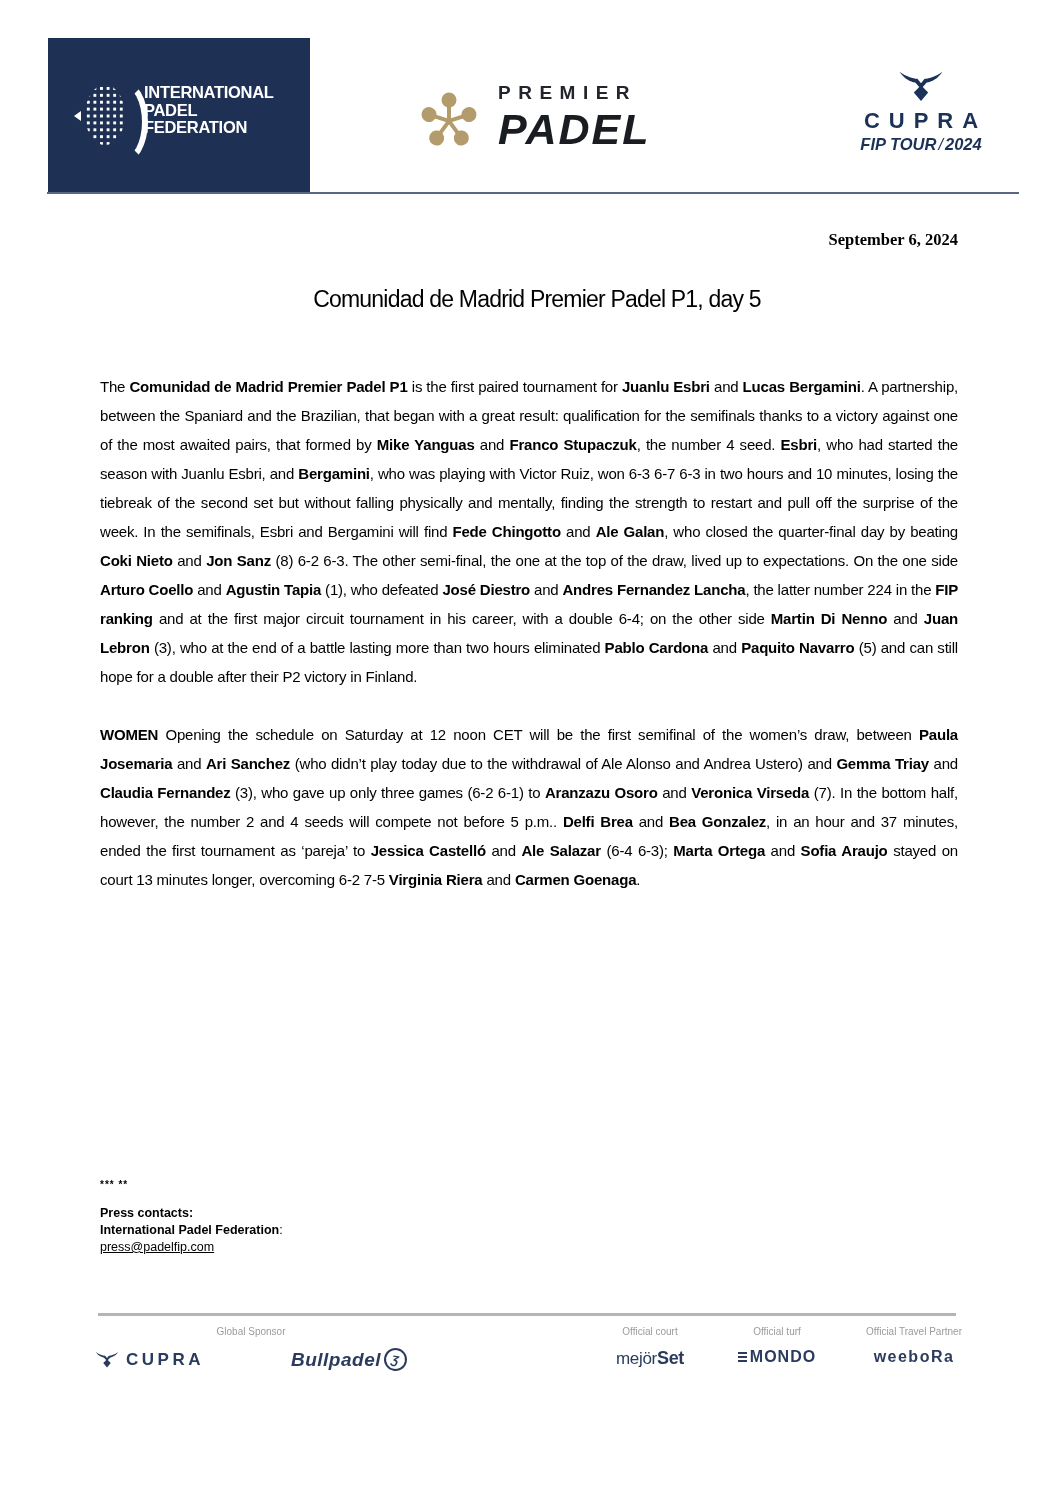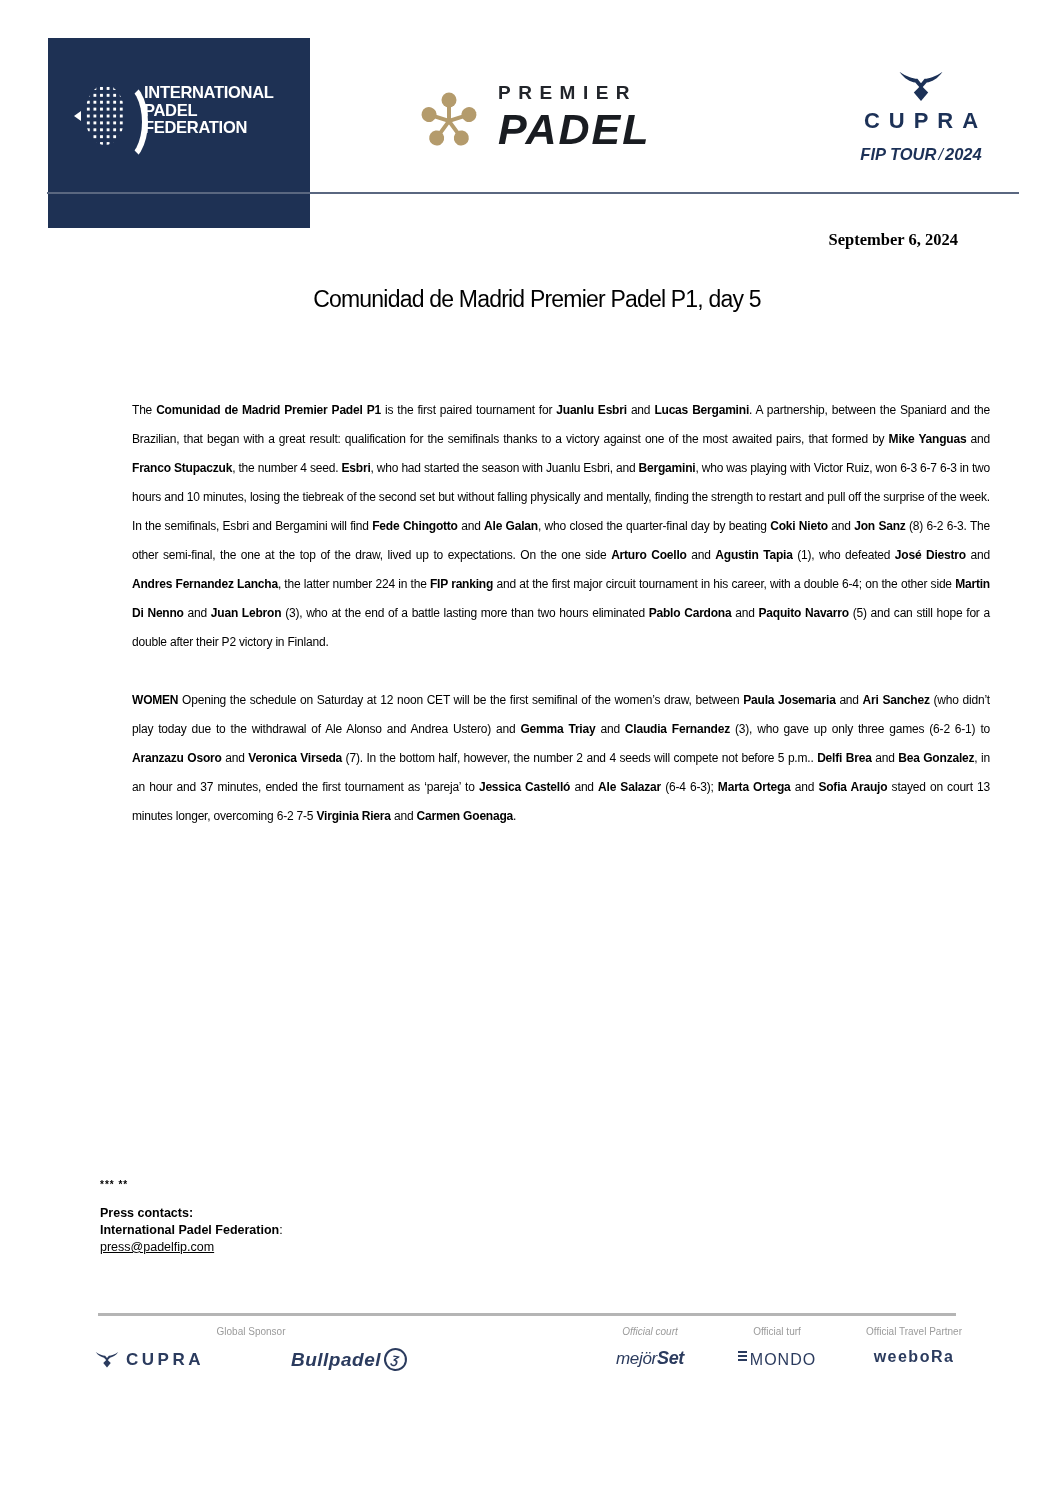--- a/index.html
+++ b/index.html
@@ -1,64 +1,64 @@
 <!DOCTYPE html>
 <html style="--navy: #1e3154; --cupra-navy: #1c3157; --gold: #b49b6c; --footer-navy: #2b3b5e; --rule-dark: #5a6780; --rule-light: #b5b5b5; --label-gray: #9b9b9b;"><head>
 <meta charset="utf-8">
 <style>
   html,body{margin:0;padding:0;background:#ffffff;}
   .page{position:relative;width:1058px;height:1497px;background:#fff;font-family:"Liberation Sans",sans-serif;color:#000;overflow:hidden;}
 
   
-  .ipf-block{position:absolute;left:48px;top:38px;width:262px;height:190px;background:var(--navy,#1e3154);}
+  .ipf-block{position:absolute;left:48px;top:38px;width:262px;height:154px;background:var(--navy,#1e3154);}
   .ipf-mark{position:absolute;left:26px;top:42px;width:70px;height:74px;}
   .ipf-tri{position:absolute;left:0;top:31px;width:0;height:0;border-top:5px solid transparent;border-bottom:5px solid transparent;border-right:7px solid #fff;}
   .ipf-ball{position:absolute;left:11px;top:5px;width:40px;height:60px;border-radius:50%;
             background-image:radial-gradient(circle,#fff 1.5px,transparent 1.9px);background-size:6.6px 6.9px;}
   .ipf-paren{position:absolute;left:24px;top:0;width:38px;height:72px;border:6px solid transparent;border-right:6px solid #fff;border-radius:50%;}
   .ipf-text{position:absolute;left:96px;top:46px;color:#fff;font-weight:bold;font-size:16.5px;line-height:17.5px;letter-spacing:-0.3px;}
 
   .premier{position:absolute;left:418px;top:80px;width:330px;height:92px;}
   .premier-flower{position:absolute;left:0;top:10px;}
   .premier-text{position:absolute;left:80px;top:2px;}
   .premier-top{font-size:19px;font-weight:bold;letter-spacing:7.5px;color:#22252b;}
   .premier-bottom{margin-top:3px;font-size:43px;line-height:44px;font-weight:bold;font-style:italic;letter-spacing:2px;color:#191c21;}
 
   .cupra{position:absolute;left:836px;top:70px;width:170px;text-align:center;color:var(--cupra-navy,#1c3157);}
   .cupra-word{font-size:22px;font-weight:bold;letter-spacing:9px;margin-top:2px;text-indent:9px;}
-  .cupra-tour{font-size:16.5px;font-weight:bold;font-style:italic;margin-top:11px;}
+  .cupra-tour{font-size:16.5px;font-weight:bold;font-style:italic;margin-top:1px;}
   .cupra-tour .sep{font-weight:normal;padding:0 2px;}
 
   .masthead-rule{position:absolute;left:47px;top:192px;width:972px;height:2px;background:var(--rule-dark,#5a6780);}
 
   
   .date{position:absolute;top:230px;right:100px;font-family:"Liberation Serif",serif;font-weight:bold;font-size:16.5px;}
   .title{position:absolute;left:0;top:284px;width:100%;text-align:center;font-weight:normal;font-size:23px;line-height:31px;letter-spacing:-0.8px;padding-left:8px;}
-  .article{position:absolute;left:100px;top:396px;width:858px;font-size:12px;line-height:29px;text-align:justify;letter-spacing:-0.2px;margin-left:32px;}
+  .article{position:absolute;left:100px;top:372px;width:858px;font-size:15px;line-height:29px;text-align:justify;letter-spacing:-0.2px;}
   .article p{margin:0 0 29px 0;}
 
   .press{position:absolute;left:100px;top:1176px;font-size:12.5px;line-height:17px;}
   .stars{font-size:10px;font-weight:bold;margin-bottom:12px;letter-spacing:1px;}
   .bold{font-weight:bold;}
   .email{color:#000;text-decoration:underline;cursor:pointer;}
 
   
   .footer-rule{position:absolute;left:98px;top:1313px;width:858px;height:3px;background:var(--rule-light,#b5b5b5);}
   .sp-label{font-size:10px;color:var(--label-gray,#9b9b9b);margin-bottom:11px;}
   .g-global{position:absolute;left:95px;top:1326px;width:312px;text-align:center;}
   .g-global .logos{display:flex;align-items:center;justify-content:space-between;}
   .cupra-foot{display:flex;align-items:center;gap:7px;color:var(--footer-navy,#2b3b5e);}
   .cupra-foot .word{font-size:17px;font-weight:bold;letter-spacing:3.5px;}
   .bullpadel{display:flex;align-items:center;gap:3px;color:var(--footer-navy,#2b3b5e);font-size:19px;font-weight:bold;font-style:italic;letter-spacing:0.5px;}
   .bp-badge{display:inline-flex;align-items:center;justify-content:center;width:19px;height:19px;border:2px solid var(--footer-navy,#2b3b5e);border-radius:50%;font-size:12px;transform:rotate(10deg);}
-  .g-court{position:absolute;left:597px;top:1326px;width:106px;text-align:center;font-style:italic;}
+  .g-court{position:absolute;left:597px;top:1326px;width:106px;text-align:center;}
   .mejorset{color:var(--footer-navy,#2b3b5e);font-size:17px;letter-spacing:-0.3px;}
   .mejorset .b{font-weight:bold;font-size:18px;text-align:center;}
   .g-turf{position:absolute;left:724px;top:1326px;width:106px;text-align:center;}
-  .mondo{display:inline-flex;align-items:flex-start;gap:3px;color:var(--footer-navy,#2b3b5e);font-size:16px;font-weight:normal;letter-spacing:1px;}
+  .mondo{display:inline-flex;align-items:center;gap:3px;color:var(--footer-navy,#2b3b5e);font-size:16px;font-weight:bold;letter-spacing:1px;}
   .mondo-stripes{width:9px;height:11px;background:repeating-linear-gradient(to bottom,var(--footer-navy,#2b3b5e) 0 2px,transparent 2px 4px);}
   .g-travel{position:absolute;left:848px;top:1326px;width:132px;text-align:center;}
   .weebora{color:var(--footer-navy,#2b3b5e);font-size:16px;font-weight:bold;letter-spacing:1.5px;}
 </style>
 </head>
 <body>
 
 <div class="page">
 
   <div class="ipf-block">

